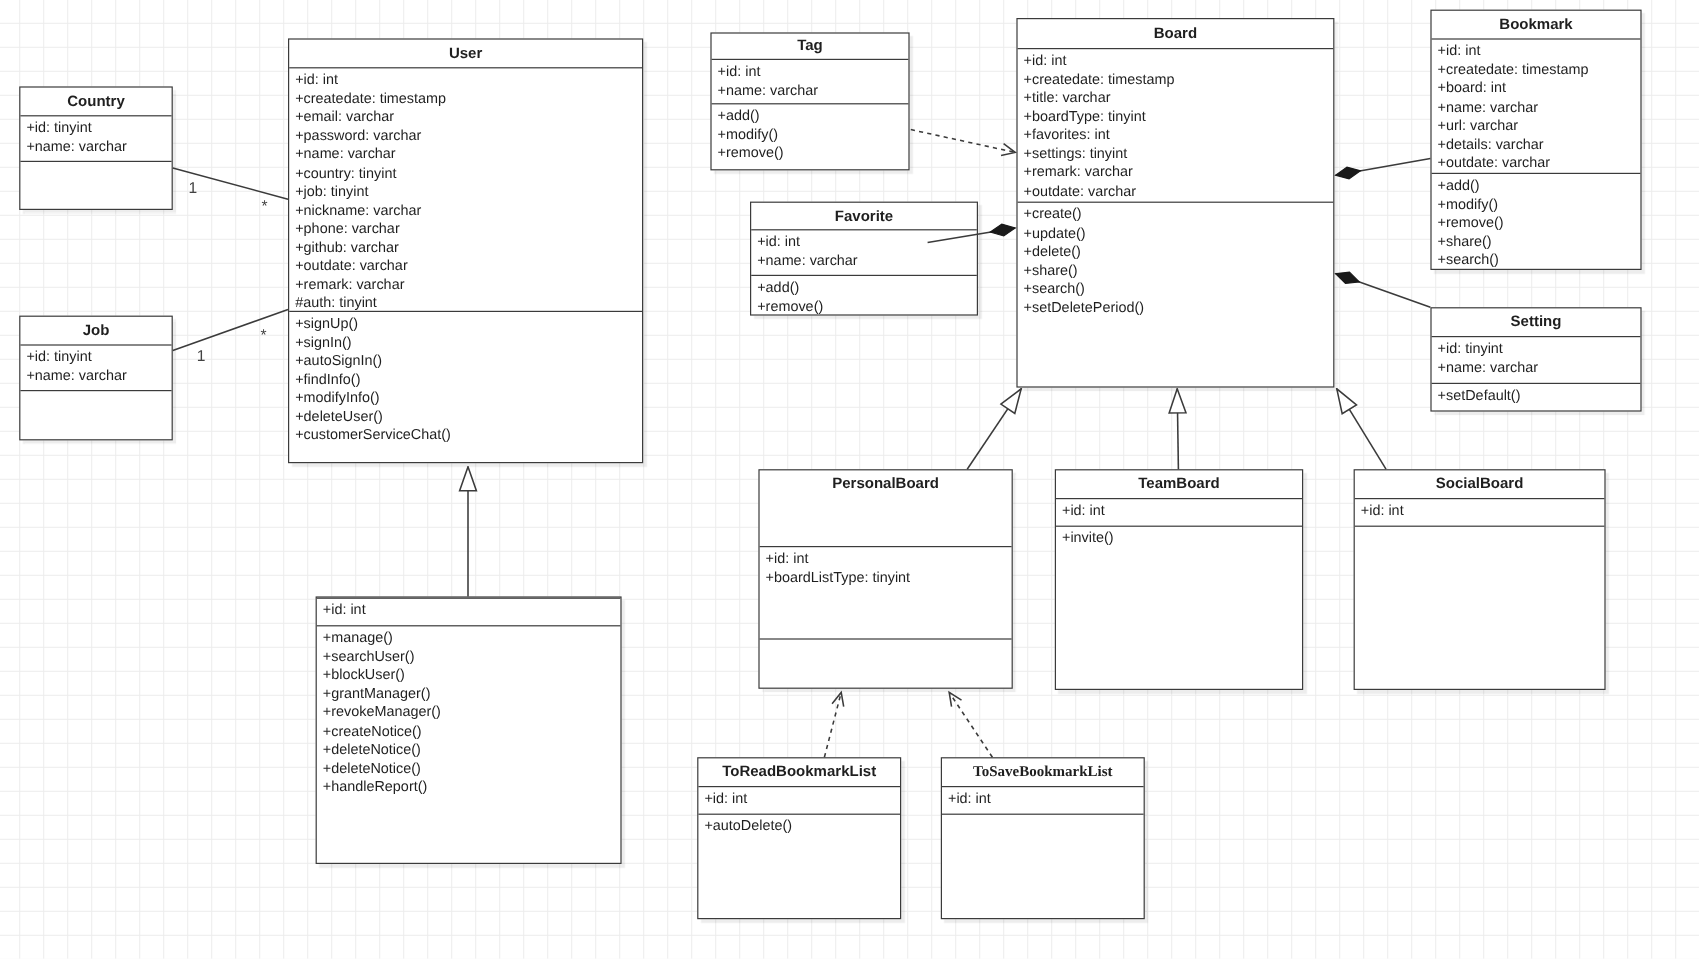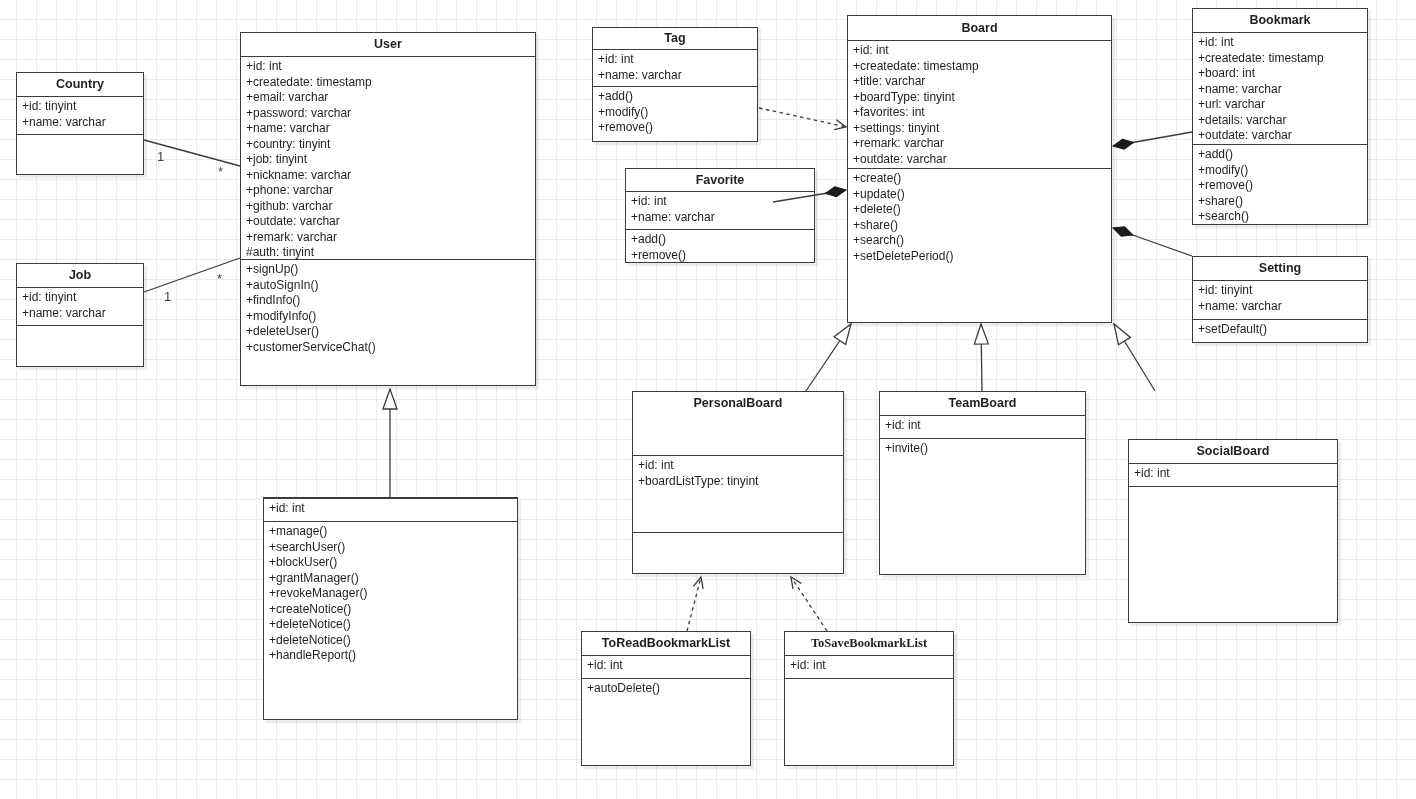--- a/index.html
+++ b/index.html
@@ -85,20 +85,21 @@
         <div class="uml-line">+job: tinyint</div>
         <div class="uml-line">+nickname: varchar</div>
         <div class="uml-line">+phone: varchar</div>
         <div class="uml-line">+github: varchar</div>
         <div class="uml-line">+outdate: varchar</div>
         <div class="uml-line">+remark: varchar</div>
         <div class="uml-line">#auth: tinyint</div>
       </div>
       <div class="uml-section uml-methods">
         <div class="uml-line">+signUp()</div>
+        <div class="uml-line">+signIn()</div>
         <div class="uml-line">+autoSignIn()</div>
         <div class="uml-line">+findInfo()</div>
         <div class="uml-line">+modifyInfo()</div>
         <div class="uml-line">+deleteUser()</div>
         <div class="uml-line">+customerServiceChat()</div>
       </div>
     </div>
     <div class="uml-class" style="left: 263px; top: 497px; width: 255px; height: 223px;">
       <div class="uml-section" style="height: 23px;">
         <div class="uml-line">+id: int</div>
@@ -198,21 +199,21 @@
     </div>
     <div class="uml-class" style="left: 879px; top: 391px; width: 207px; height: 184px;">
       <div class="uml-title" style="height: 23px; line-height: 23px;">TeamBoard</div>
       <div class="uml-section" style="height: 23px;">
         <div class="uml-line">+id: int</div>
       </div>
       <div class="uml-section uml-methods">
         <div class="uml-line">+invite()</div>
       </div>
     </div>
-    <div class="uml-class" style="left: 1128px; top: 391px; width: 210px; height: 184px; margin-top: 48px;">
+    <div class="uml-class" style="left: 1128px; top: 391px; width: 210px; height: 184px;">
       <div class="uml-title" style="height: 23px; line-height: 23px;">SocialBoard</div>
       <div class="uml-section" style="height: 23px;">
         <div class="uml-line">+id: int</div>
       </div>
       <div class="uml-section uml-methods"></div>
     </div>
     <div class="uml-class" style="left: 581px; top: 631px; width: 170px; height: 135px;">
       <div class="uml-title" style="height: 23px; line-height: 23px;">ToReadBookmarkList</div>
       <div class="uml-section" style="height: 23px;">
         <div class="uml-line">+id: int</div>

